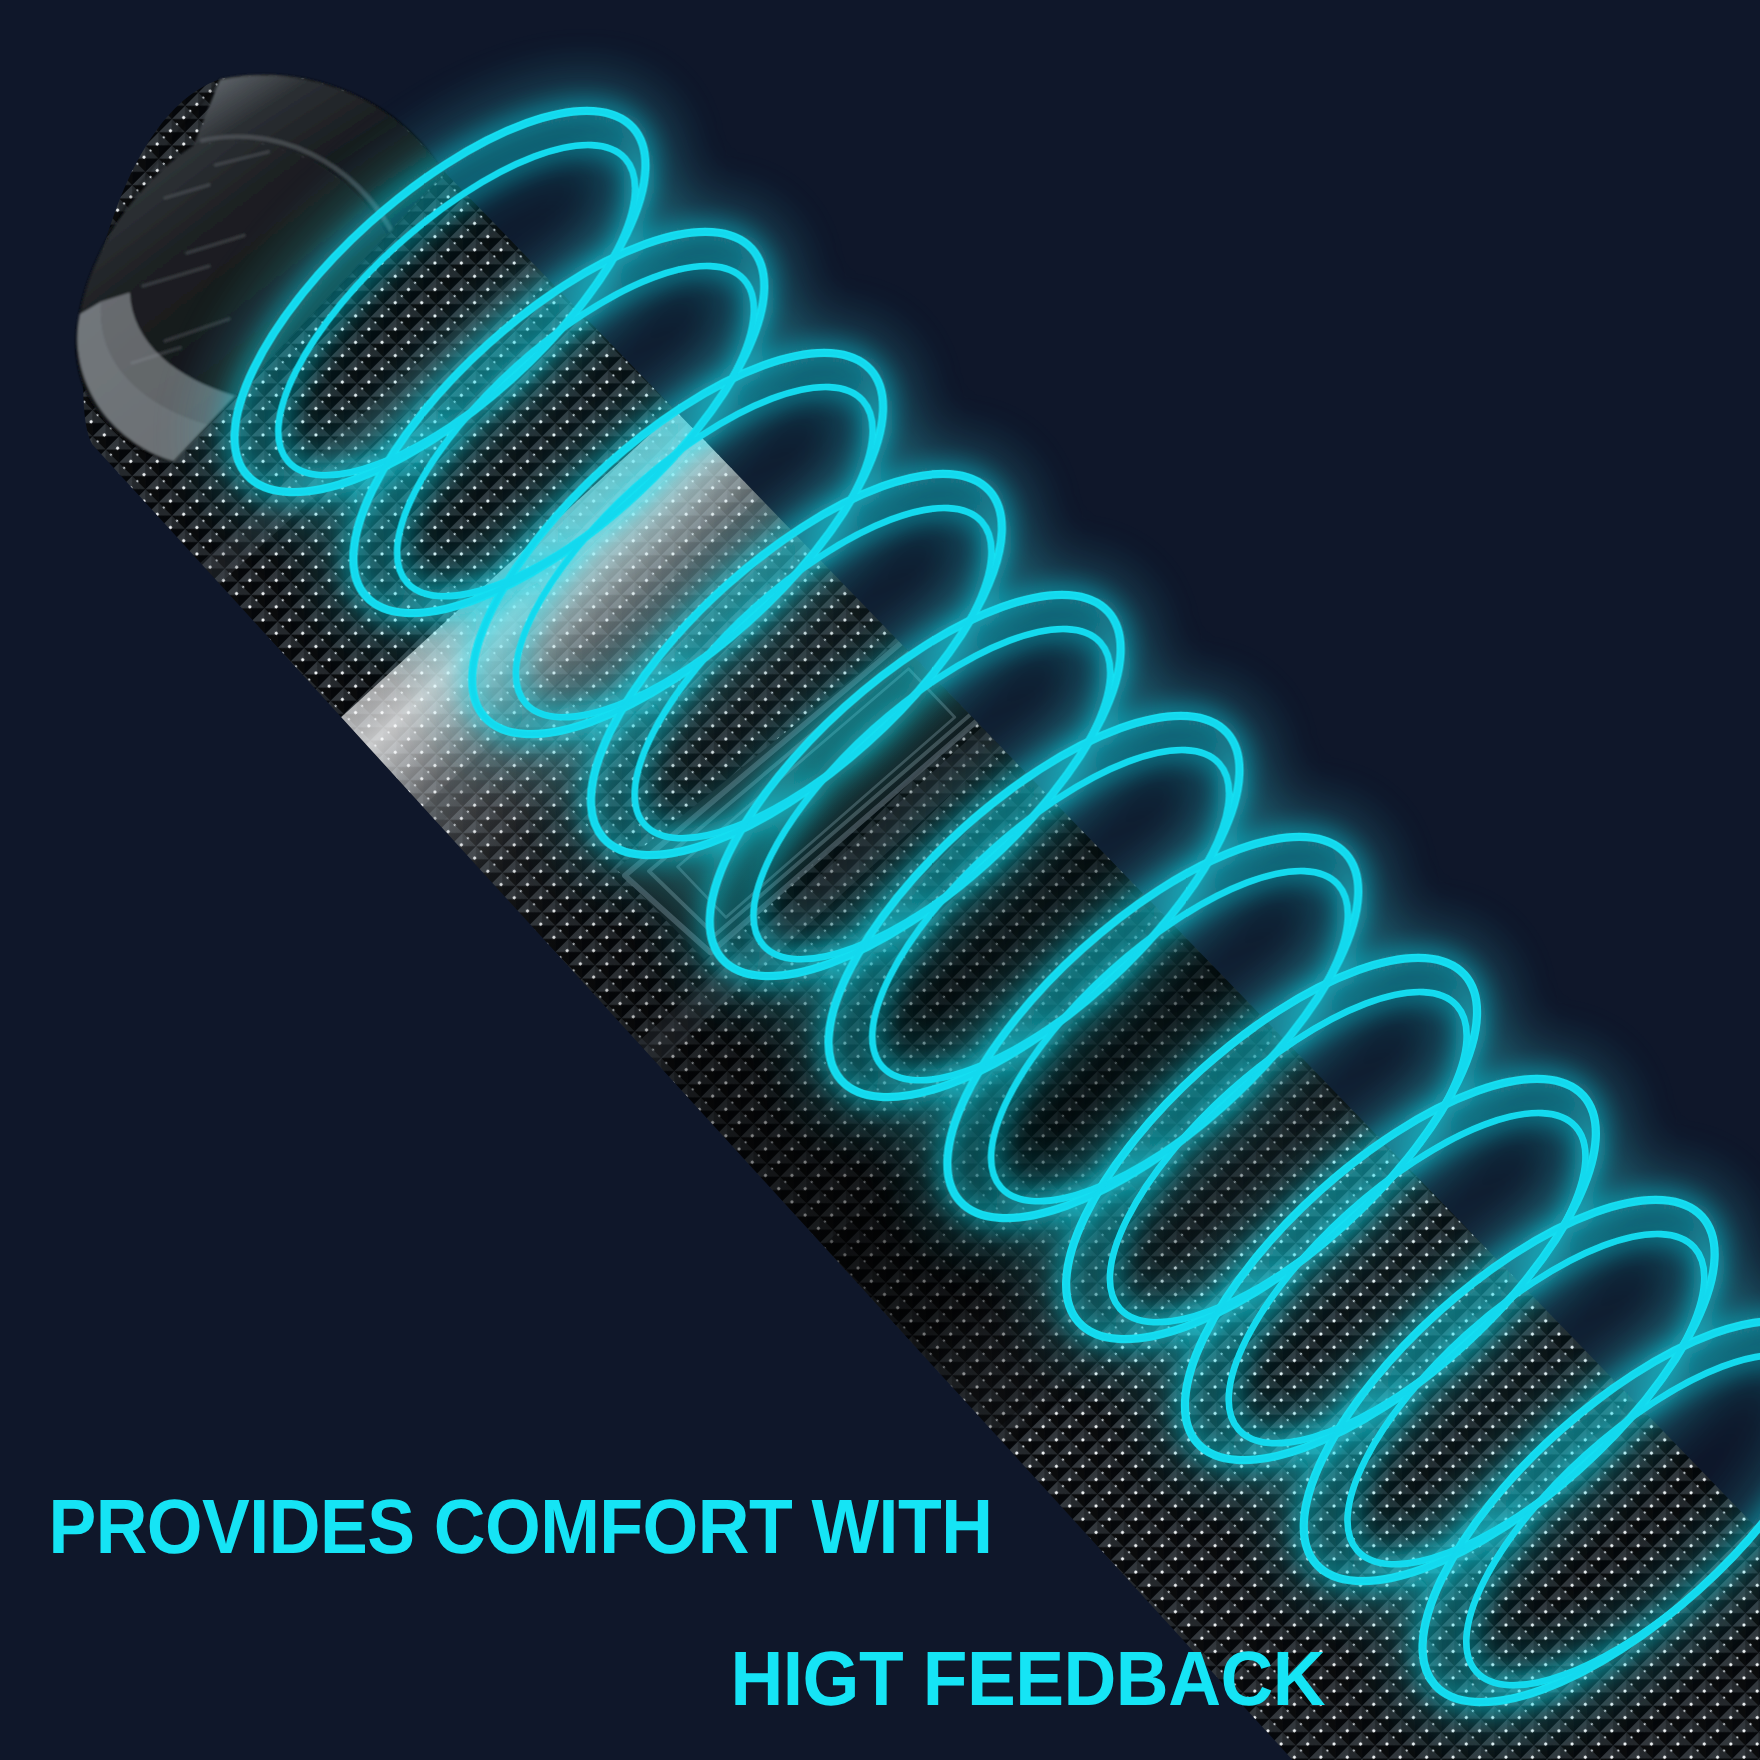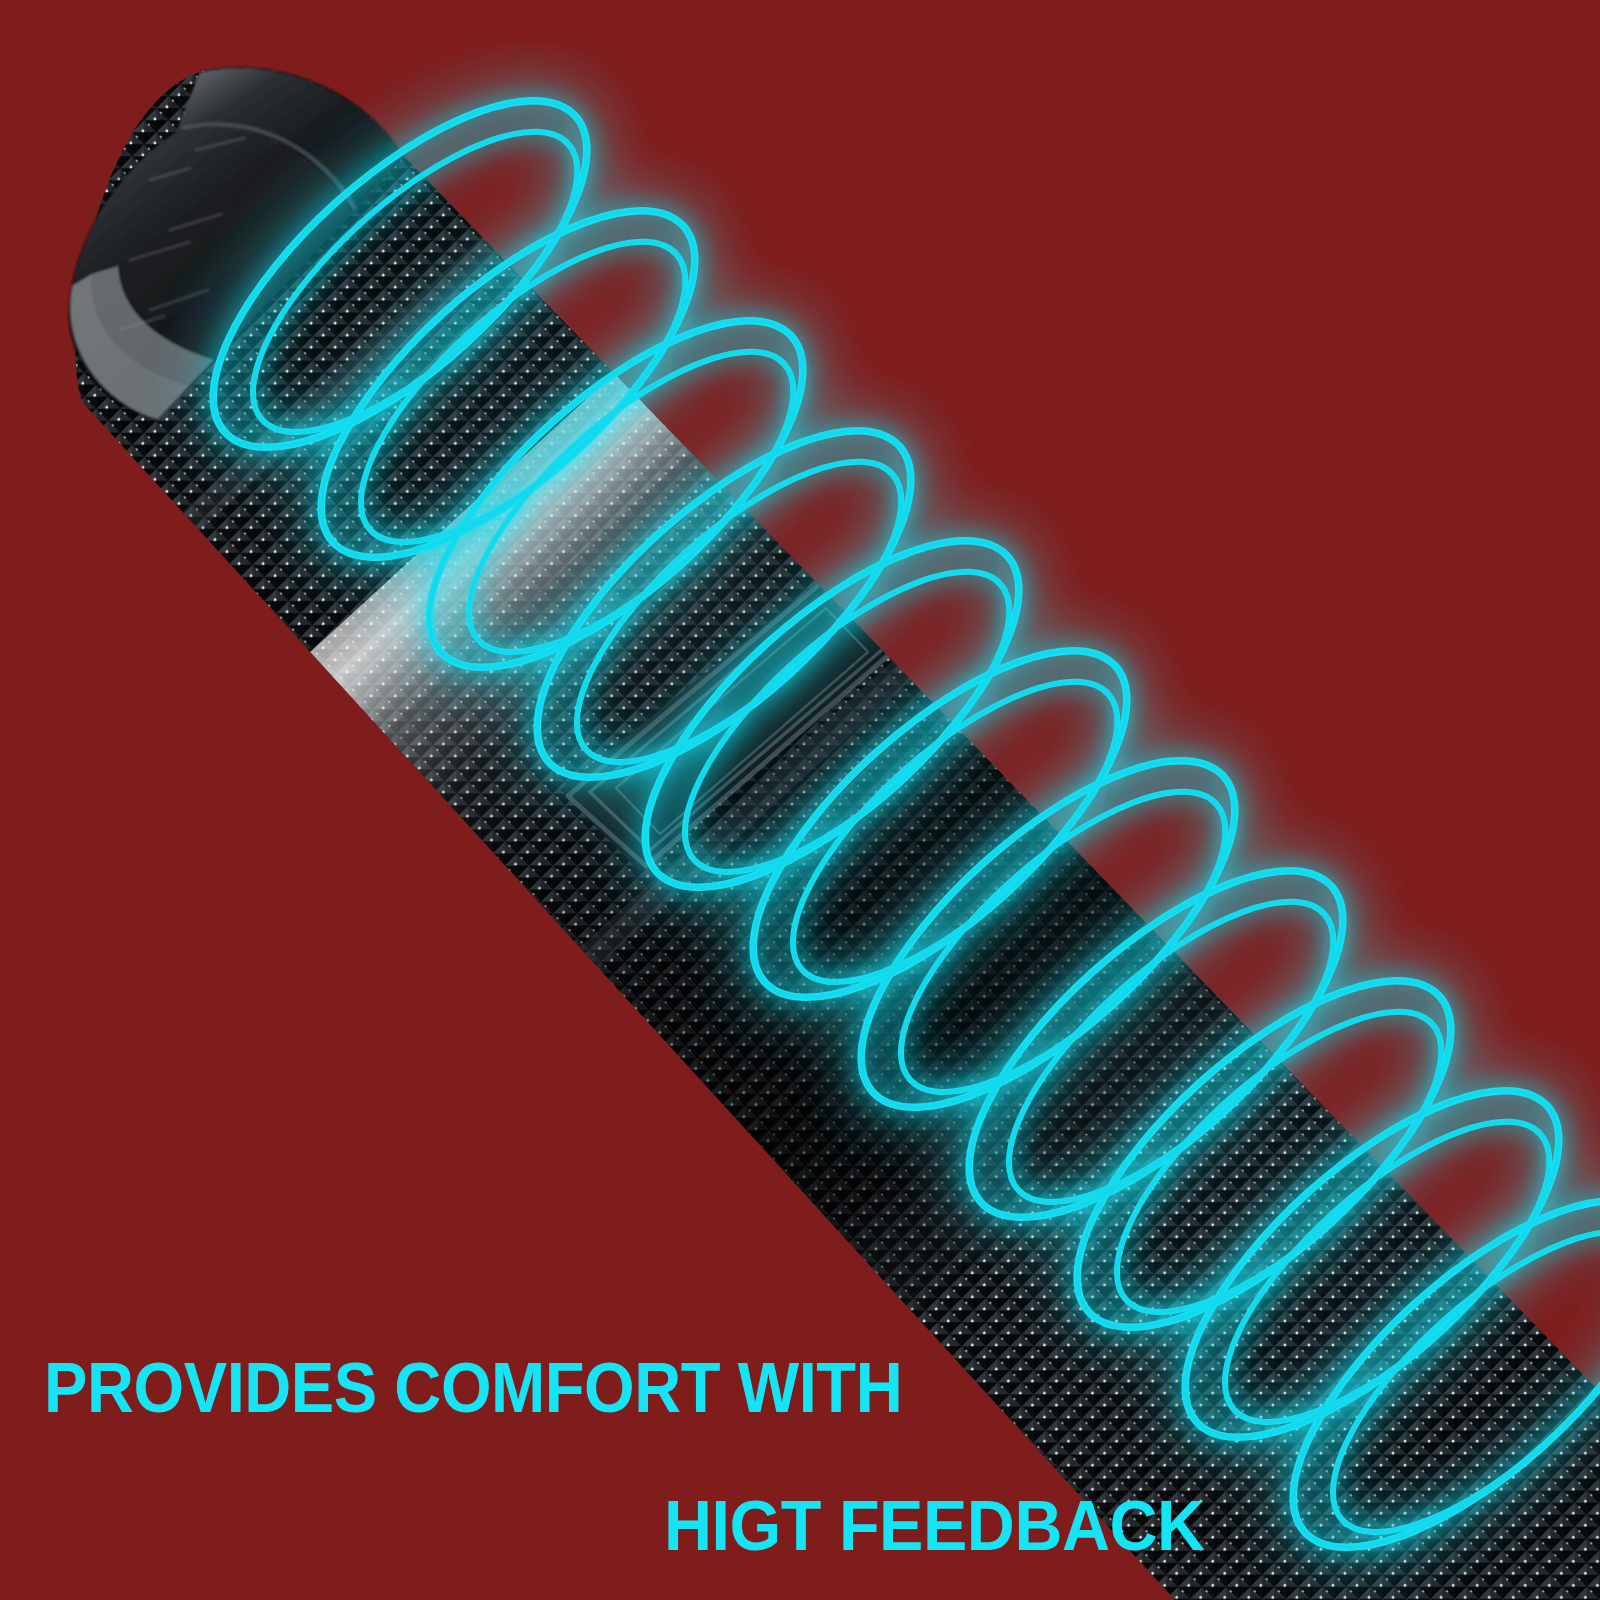--- a/index.html
+++ b/index.html
@@ -5,21 +5,21 @@
 <style>
   html, body {
     margin: 0;
     padding: 0;
     background: #ffffff;
   }
   #stage {
     position: relative;
     width: 1600px;
     height: 1600px;
-    background: #7f1d1d;
+    background: #0f172a;
     overflow: hidden;
     font-family: "Liberation Sans", sans-serif;
   }
 
   
   #product-layer {
     position: absolute;
     inset: 0;
     width: 1600px;
     height: 1600px;

